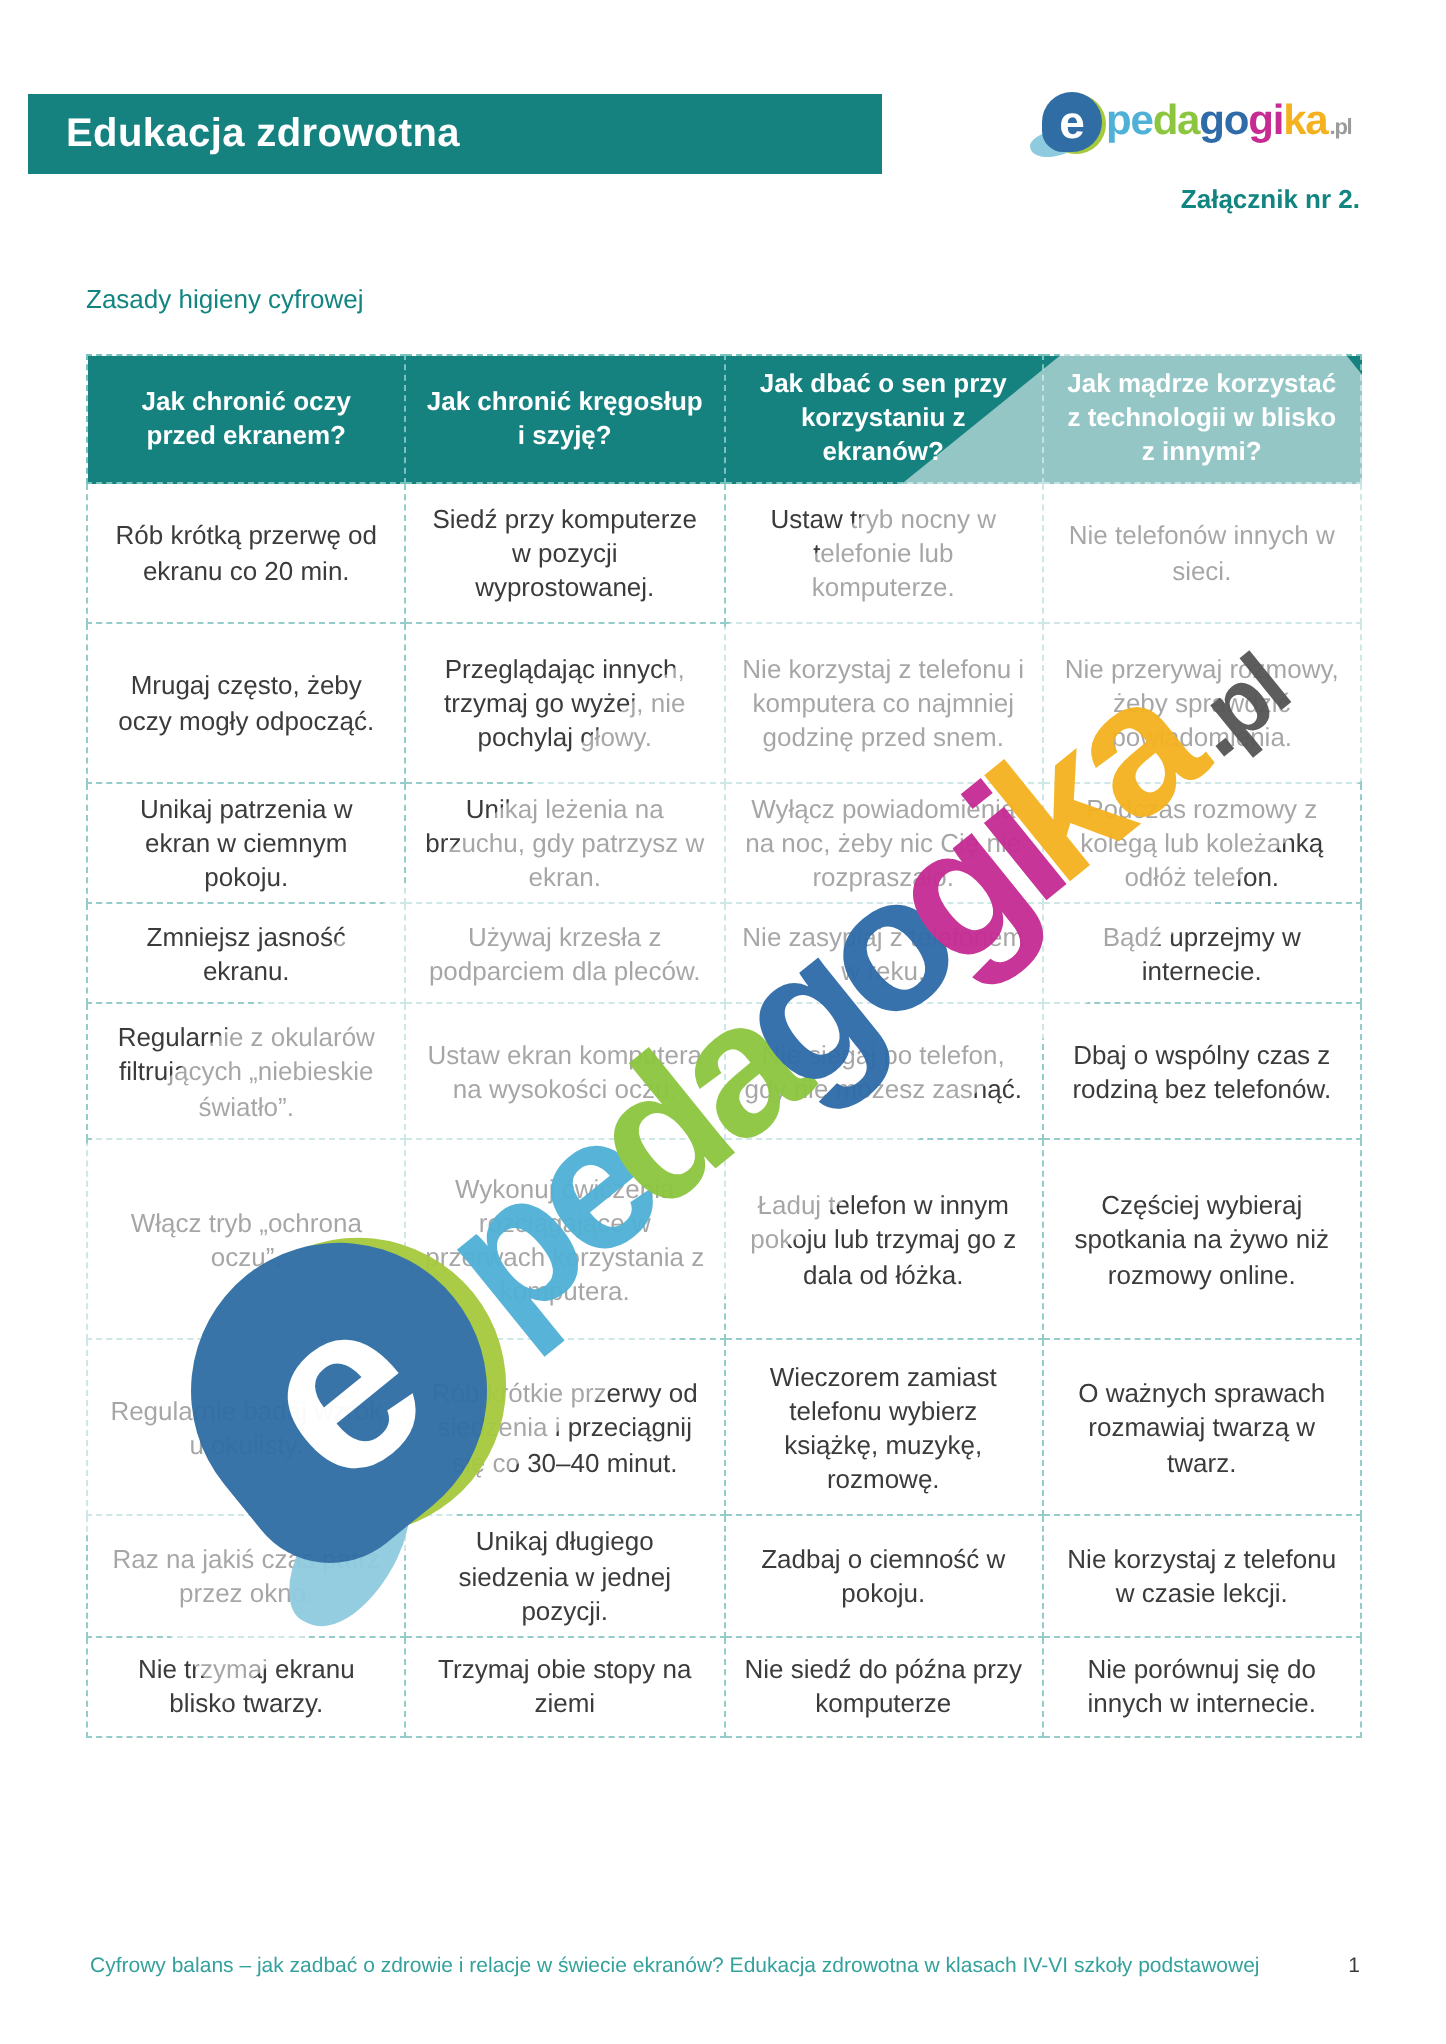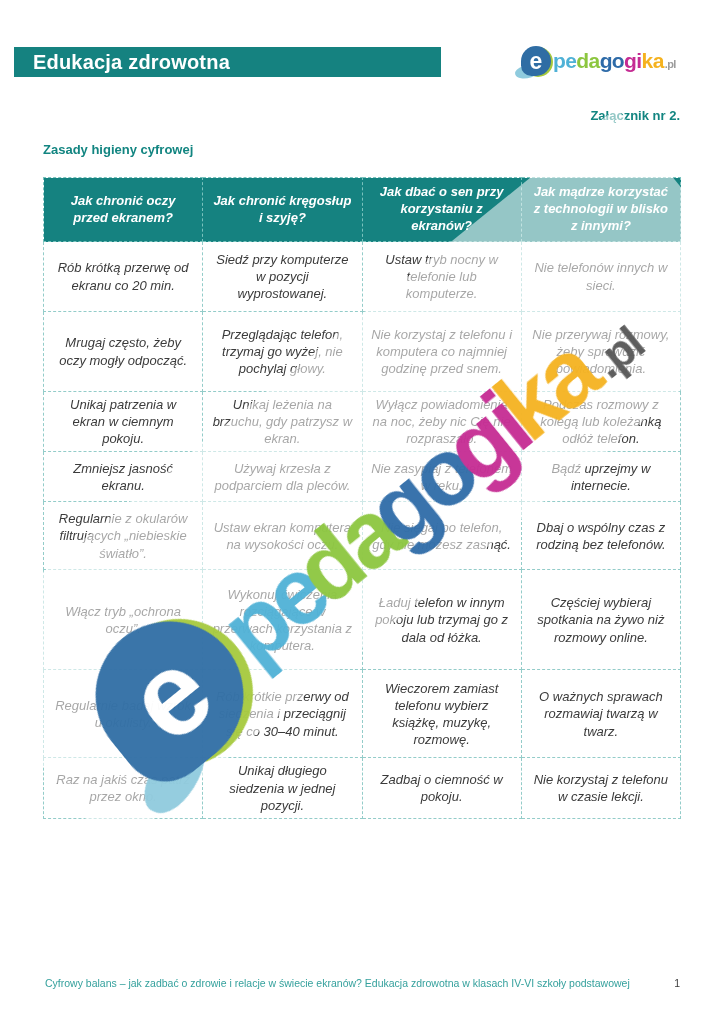--- a/index.html
+++ b/index.html
@@ -8,21 +8,21 @@
     background:#ffffff;
     font-family:"Liberation Sans", sans-serif;
     position:relative;
     overflow:hidden;
   }
   .page { position:absolute; inset:0; }
 
   
   .titlebar {
     position:absolute; left:14px; top:47px;
-    width:427px; height:30px;
+    width:427px; height:40px;
     background:#158280;
     color:#ffffff;
     display:flex; align-items:center;
     padding-left:19px; box-sizing:border-box;
     font-size:20px; font-weight:600; letter-spacing:0.2px;
   }
 
   
   .logo {
     position:absolute; left:521px; top:43px; height:36px;
@@ -43,32 +43,32 @@
     background:#2F6DA4; color:#fff;
     display:flex; align-items:center; justify-content:center;
     font-size:23px; font-weight:bold; line-height:1;
   }
   .logo-text { display:flex; align-items:baseline; font-weight:bold; font-size:21px; letter-spacing:-0.6px; }
   .logo-text .seg { display:inline-block; }
   .logo-tld { font-size:11px; color:#9B9B9B; font-weight:bold; margin-left:1px; }
 
   
   .attachment {
-    position:absolute; right:43px; top:108px;
+    position:absolute; right:43px; top:92px;
     color:#128581; font-weight:bold; font-size:13px;
   }
   .section-title {
     position:absolute; left:43px; top:142px;
-    color:#128581; font-weight:bold; font-size:13px;
+    color:#128581; font-weight:normal; font-size:13px;
   }
 
   
   .table-wrap { position:absolute; left:43px; top:177px; width:638px; }
   table.rules {
-    border-collapse:collapse; table-layout:fixed; width:100%;font-style:italic;
+    border-collapse:collapse; table-layout:fixed; width:100%;
   }
   table.rules th, table.rules td {
     border:1px dashed #93CCC9;
     text-align:center; vertical-align:middle;
     padding:4px 8px; box-sizing:border-box;
     overflow-wrap:break-word;
   }
   table.rules th {
     background:#158280; color:#ffffff;
     font-size:13px; font-weight:bold; line-height:1.3;
@@ -161,21 +161,21 @@
       </thead>
       <tbody>
         <tr style="height:70px">
           <td>Rób krótką przerwę od ekranu co 20 min.</td>
           <td>Siedź przy komputerze w pozycji wyprostowanej.</td>
           <td>Ustaw tryb nocny w telefonie lub komputerze.</td>
           <td>Nie telefonów innych w sieci.</td>
         </tr>
         <tr style="height:80px">
           <td>Mrugaj często, żeby oczy mogły odpocząć.</td>
-          <td>Przeglądając telefon, trzymaj go wyżej, nie pochylaj głowy.</td>
+          <td>Przeglądając innych, trzymaj go wyżej, nie pochylaj głowy.</td>
           <td>Nie korzystaj z telefonu i komputera co najmniej godzinę przed snem.</td>
           <td>Nie przerywaj rozmowy, żeby sprawdzić powiadomienia.</td>
         </tr>
         <tr style="height:60px">
           <td>Unikaj patrzenia w ekran w ciemnym pokoju.</td>
           <td>Unikaj leżenia na brzuchu, gdy patrzysz w ekran.</td>
           <td>Wyłącz powiadomienia na noc, żeby nic Cię nie rozpraszało.</td>
           <td>Podczas rozmowy z kolegą lub koleżanką odłóż telefon.</td>
         </tr>
         <tr style="height:50px">
@@ -200,20 +200,26 @@
           <td>Regularnie badaj wzrok u okulisty.</td>
           <td>Rób krótkie przerwy od siedzenia i przeciągnij się co 30–40 minut.</td>
           <td>Wieczorem zamiast telefonu wybierz książkę, muzykę, rozmowę.</td>
           <td>O ważnych sprawach rozmawiaj twarzą w twarz.</td>
         </tr>
         <tr style="height:60px">
           <td>Raz na jakiś czas patrz przez okno.</td>
           <td>Unikaj długiego siedzenia w jednej pozycji.</td>
           <td>Zadbaj o ciemność w pokoju.</td>
           <td>Nie korzystaj z telefonu w czasie lekcji.</td>
+        </tr>
+        <tr style="height:50px">
+          <td>Nie trzymaj ekranu blisko twarzy.</td>
+          <td>Trzymaj obie stopy na ziemi</td>
+          <td>Nie siedź do późna przy komputerze</td>
+          <td>Nie porównuj się do innych w internecie.</td>
         </tr>
       </tbody>
     </table>
   </div>
 
   <div class="wm">
     <div class="wm-band"></div>
     <div class="wm-row">
       <span class="wm-e">
         <span class="swash"></span>

